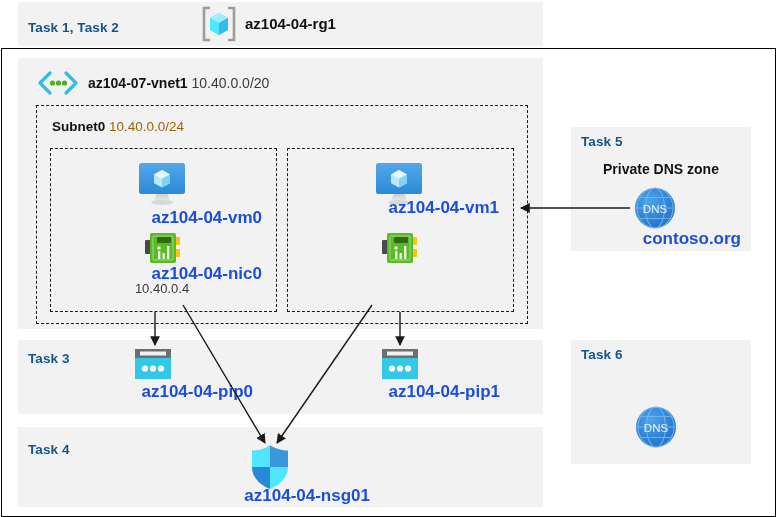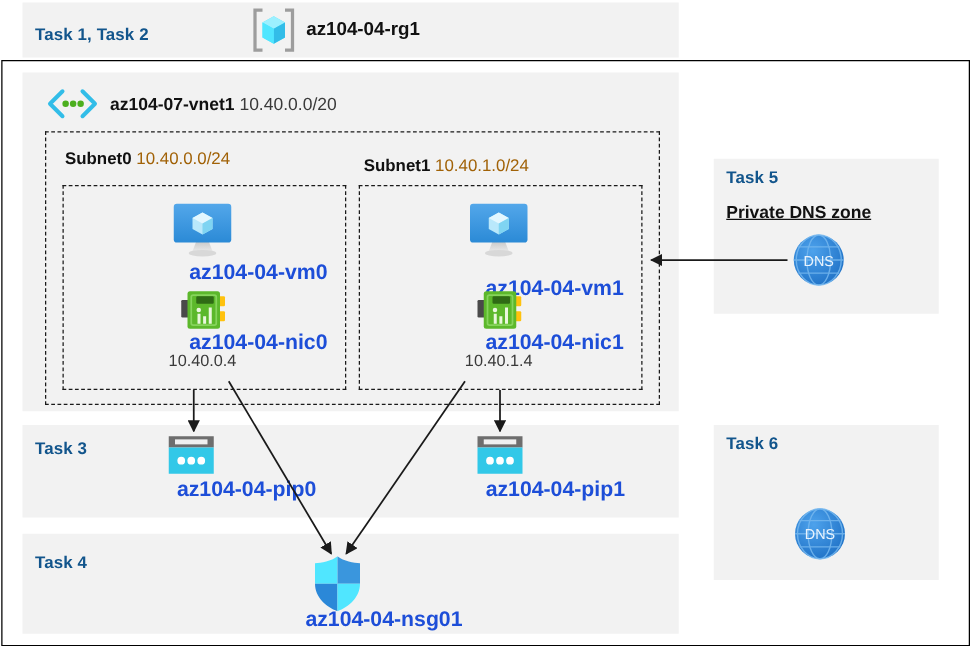--- a/index.html
+++ b/index.html
@@ -22,21 +22,21 @@
 
   .hdr{position:absolute;white-space:nowrap;font-size:14px;color:#111;}
   .hdr b{font-weight:bold;}
   .hdr .sub{font-weight:normal;color:#3a3a3a;text-align:right;}
 
   .sub-title{position:absolute;white-space:nowrap;font-size:13.5px;color:#111;}
   .sub-title b{font-weight:bold;}
   .sub-title .sub{font-weight:normal;color:#a16207;}
 
   .panel-head{position:absolute;white-space:nowrap;font-size:14px;font-weight:bold;
-              color:#111;text-decoration:underline;}
+              color:#111;text-align:center;}
 
   svg.arrows{position:absolute;left:0;top:0;width:776px;height:517px;overflow:visible;}
 
   .ico{position:absolute;}
 </style>
 </head>
 <body>
 
 <div class="canvas">
 
@@ -120,23 +120,20 @@
       <rect x="14" y="20" width="2.4" height="8" fill="#eaf7dd"></rect>
       <rect x="18.5" y="22" width="2.4" height="6" fill="#eaf7dd"></rect>
       <rect x="23" y="15" width="2.4" height="13" fill="#eaf7dd"></rect>
     </svg>
   </div>
   <div class="node" style="left:62px;top:266px;width:200px;">
     <div class="nm">az104-04-nic0</div>
     <div class="ip">10.40.0.4</div>
   </div>
 
-  <div class="sub-title" style="left:291px;top:125px;">
-    <b>Subnet1</b><span>&nbsp;</span><span class="sub">10.40.1.0/24</span>
-  </div>
   <div class="dashed" style="left:287px;top:148px;width:225px;height:162px;"></div>
 
   <div class="ico" style="left:370px;top:160px;width:58px;height:48px;">
     <svg width="58" height="48" viewBox="0 0 58 48">
       <defs>
         <linearGradient id="vmg1" x1="0" y1="0" x2="0" y2="1">
           <stop offset="0" stop-color="#53a7ea"></stop>
             <stop offset="1" stop-color="#2b8ad6"></stop>
         </linearGradient>
         <linearGradient id="vms1" x1="0" y1="0" x2="0" y2="1">
@@ -145,42 +142,38 @@
         </linearGradient>
       </defs>
       <path d="M24 33 h10 l3 8 h-16 z" fill="url(#vms1)"></path>
       <ellipse cx="29" cy="42.5" rx="11" ry="2.6" fill="#d8d8d8"></ellipse>
       <rect x="6" y="3" width="46" height="31" rx="2.5" fill="url(#vmg1)"></rect>
       <polygon points="29,10 37,14.4 37,23.2 29,27.6 21,23.2 21,14.4" fill="#b9e8fb"></polygon>
       <polygon points="29,10 37,14.4 29,18.8 21,14.4" fill="#e3f7ff"></polygon>
       <polygon points="29,18.8 37,14.4 37,23.2 29,27.6" fill="#7fd4f2"></polygon>
     </svg>
   </div>
-  <div class="node" style="left:299px;top:223px;width:200px;">
+  <div class="node" style="left:299px;top:200px;width:200px;">
     <div class="nm">az104-04-vm1</div>
   </div>
 
   <div class="ico" style="left:381px;top:231px;width:38px;height:34px;">
     <svg width="38" height="34" viewBox="0 0 38 34">
       <rect x="1" y="9" width="7" height="14" rx="1" fill="#4a4a4a"></rect>
       <rect x="30" y="6" width="6" height="8" rx="1" fill="#ffc20e"></rect>
       <rect x="30" y="18" width="6" height="8" rx="1" fill="#ffc20e"></rect>
       <rect x="6" y="2" width="26" height="30" rx="2" fill="#5cb82b"></rect>
       <rect x="9" y="5" width="20" height="24" rx="1.5" fill="none" stroke="#86d45c" stroke-width="1.4"></rect>
       <rect x="13" y="6" width="14" height="6" rx="1" fill="#2f6b15"></rect>
       <circle cx="15" cy="17" r="1.8" fill="#eaf7dd"></circle>
       <rect x="14" y="20" width="2.4" height="8" fill="#eaf7dd"></rect>
       <rect x="18.5" y="22" width="2.4" height="6" fill="#eaf7dd"></rect>
       <rect x="23" y="15" width="2.4" height="13" fill="#eaf7dd"></rect>
     </svg>
   </div>
-  <div class="node" style="left:299px;top:266px;width:200px;">
-    <div class="nm">az104-04-nic1</div>
-    <div class="ip">10.40.1.4</div>
-  </div>
 
   <div class="panel" style="left:18px;top:340px;width:525px;height:74px;"></div>
   <div class="task-label" style="left:28px;top:351px;">Task 3</div>
 
   <div class="ico" style="left:131px;top:347px;width:44px;height:38px;">
     <svg width="44" height="38" viewBox="0 0 44 38">
       <rect x="4" y="2" width="36" height="9" fill="#6e6e6e"></rect>
       <rect x="9" y="4.5" width="26" height="4" fill="#f0f0f0"></rect>
       <rect x="4" y="11" width="36" height="21" fill="#32c8e8"></rect>
       <circle cx="14" cy="21.5" r="3.1" fill="#ffffff"></circle>
@@ -244,20 +237,23 @@
       <g fill="none" stroke="#76b8ef" stroke-width="1.1" opacity=".85">
         <ellipse cx="24" cy="24" rx="9.5" ry="20"></ellipse>
         <ellipse cx="24" cy="24" rx="18" ry="20"></ellipse>
         <line x1="4" y1="24" x2="44" y2="24"></line>
         <path d="M7.5 13.5 H40.5"></path>
         <path d="M7.5 34.5 H40.5"></path>
       </g>
       <text x="24" y="28.5" text-anchor="middle" font-family="Liberation Sans, sans-serif" font-size="11.5" fill="#e8f3fd">DNS</text>
     </svg>
   </div>
+  <div class="node" style="left:581px;top:231px;width:160px;">
+    <div class="nm">contoso.org</div>
+  </div>
 
   <div class="panel" style="left:571px;top:340px;width:180px;height:124px;"></div>
   <div class="task-label" style="left:581px;top:347px;">Task 6</div>
 
   <div class="ico" style="left:632px;top:403px;width:48px;height:48px;">
     <svg width="48" height="48" viewBox="0 0 48 48">
       <defs>
         <radialGradient id="dnsg6" cx="0.38" cy="0.32" r="0.78">
           <stop offset="0" stop-color="#4da2ec"></stop>
             <stop offset="1" stop-color="#1d6fc4"></stop>

